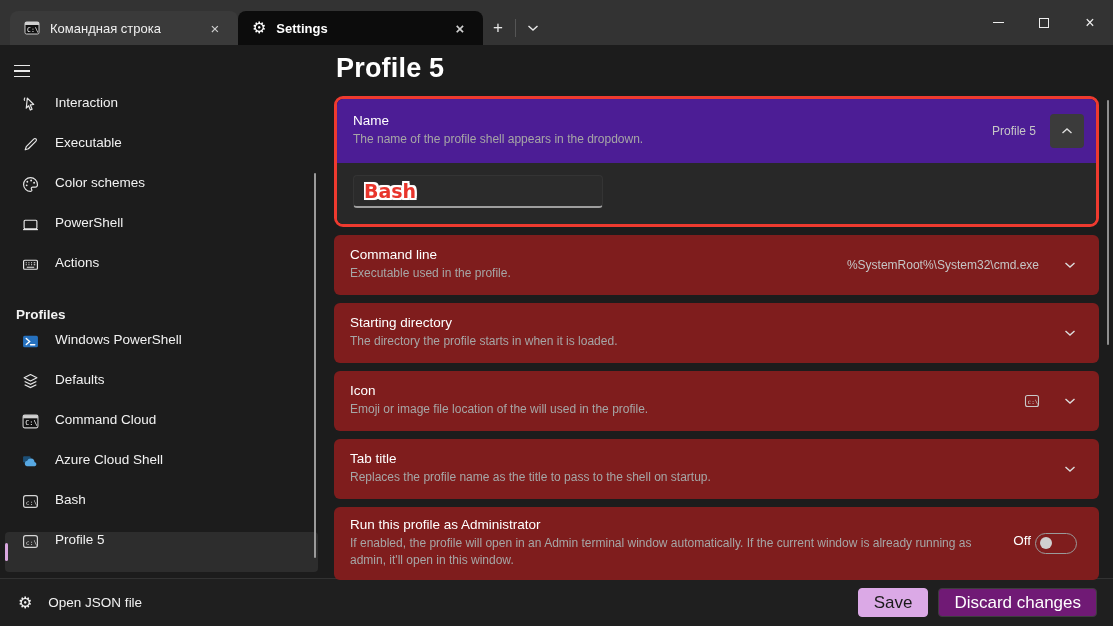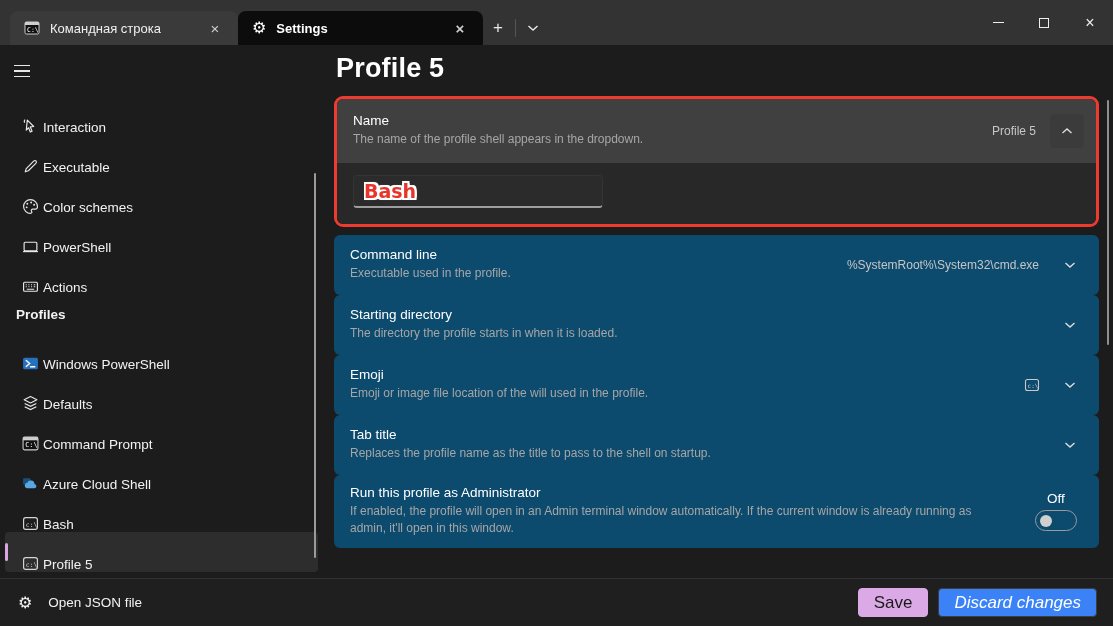--- a/index.html
+++ b/index.html
@@ -26,73 +26,73 @@
   .glyph-close { font-size:16px; line-height:1; }
 
   
   .body { flex:1; display:flex; min-height:0; position:relative; }
 
   
   .sidebar { width:330px; flex:0 0 330px; position:relative; padding-top:8px; }
   .hamburger { width:36px; height:32px; margin:2px 0 8px 8px; display:flex; flex-direction:column;
                justify-content:center; gap:4px; padding-left:6px; border-radius:4px; }
   .hamburger span { display:block; width:16px; height:1.5px; background:#e8e8e8; }
-  .nav-item { height:40px; display:flex; align-items:flex-end; gap:4px; padding-left:16px;
+  .nav-item { height:40px; display:flex; align-items:flex-start; gap:16px; padding-left:16px;
               margin:0 12px 0 5px; border-radius:4px; font-size:13.5px; color:#f2f2f2; position:relative; }
   .nav-item .ico { width:18px; height:18px; display:flex; align-items:center; justify-content:center; color:#e8e8e8; }
   .nav-item.selected { background:#2d2d2d; }
   .nav-item.selected::before { content:""; position:absolute; left:0; top:11px; bottom:11px;
                                width:3px; border-radius:2px; background:#d9a7e0; }
   .section-header { font-size:13.5px; font-weight:bold; color:#f2f2f2; padding:12px 0 10px 16px; }
   .side-scroll { position:absolute; right:14px; top:128px; width:2px; height:385px; background:#9a9a9a; border-radius:2px; }
 
   
   .main { flex:1; padding:4px 14px 0 4px; position:relative; min-width:0; }
   .page-title { font-size:27px; font-weight:bold; margin:4px 0 12px 2px; letter-spacing:.2px; }
-  .card { background:#0c4a6e; border-radius:6px; margin-bottom:0; }
+  .card { background:#7f1d1d; border-radius:6px; margin-bottom:8px; }
   .card-row { display:flex; align-items:center; padding:10px 12px 10px 16px; min-height:60px; }
   .card-text { flex:1; min-width:0; padding-right:12px; }
   .card-title { font-size:13.5px; color:#ffffff; margin-bottom:3px; }
   .card-desc { font-size:12px; color:#a6a6a6; line-height:1.45; }
   .card-value { font-size:12px; color:#c6c6c6; margin-right:14px; white-space:nowrap; }
   .chev-btn { width:34px; height:34px; border-radius:4px; display:flex; align-items:center;
               justify-content:center; color:#dcdcdc; flex:0 0 34px; }
   .chev-btn.raised { background:#3b3b3b; }
   .mini-ico { width:18px; height:18px; color:#c9c9c9; margin-right:12px; display:flex;
               align-items:center; justify-content:center; }
 
   
   .annotated { border:3px solid #ee3a2f; border-radius:9px; overflow:hidden; margin-bottom:8px; }
-  .expander-head { background:#404040; display:flex; align-items:center; padding:10px 12px 10px 16px; min-height:64px; }
+  .expander-head { background:#4c1d95; display:flex; align-items:center; padding:10px 12px 10px 16px; min-height:64px; }
   .expander-body { background:#282828; padding:12px 16px 16px 16px; }
   .name-input { width:250px; height:33px; background:#2b2b2b; border:1px solid #343434;
                 border-bottom:2px solid #9e9e9e; border-radius:4px; padding:0 10px;
                 font-size:19px; font-weight:bold; color:#e8352c; font-family:"DejaVu Sans", sans-serif;
                 text-shadow:-2px -2px 0 #fff, 2px -2px 0 #fff, -2px 2px 0 #fff, 2px 2px 0 #fff,
                             -2px 0 0 #fff, 2px 0 0 #fff, 0 -2px 0 #fff, 0 2px 0 #fff, 0 0 3px #fff; }
 
   
   .admin-desc { max-width:630px; }
-  .toggle-wrap { display:flex; align-items:center; gap:4px; margin-right:10px;flex-direction:column; }
+  .toggle-wrap { display:flex; align-items:flex-start; gap:4px; margin-right:10px; }
   .toggle-label { font-size:13.5px; color:#fff; }
   .toggle { width:42px; height:21px; border:1px solid #9a9a9a; border-radius:11px; position:relative; }
   .toggle .knob { position:absolute; left:4px; top:3.5px; width:12px; height:12px; border-radius:50%; background:#cfcfcf; }
 
   .main-scroll { position:absolute; right:4px; top:55px; width:2px; height:245px; background:#8f8f8f; border-radius:2px; }
 
   
   .footer { flex:0 0 48px; background:#1f1f1f; border-top:1px solid #323232; display:flex;
             align-items:center; padding:0 16px; }
   .open-json { display:flex; align-items:center; gap:16px; font-size:13.5px; color:#f2f2f2;
                padding:6px 10px 6px 2px; border-radius:4px; }
   .footer-btns { margin-left:auto; display:flex; gap:10px; }
   .btn { height:29px; padding:0 15px; border-radius:4px; font-size:17px; display:flex;
          align-items:center; border:1px solid transparent; font-family:inherit; }
   .btn-save { background:#dba9e6; color:#1a1a1a; border-color:#dba9e6; }
-  .btn-discard { background:#3b82f6; color:#ffffff; border-color:#3d3d3d;font-style:italic; }
+  .btn-discard { background:#701a75; color:#ffffff; border-color:#3d3d3d; }
 
   svg.icon { display:block; }
   .gear-char { font-family:"DejaVu Sans", sans-serif; font-size:16px; line-height:1; }
 </style>
 </head>
 <body>
 
 <div class="window">
 
   <div class="titlebar">
@@ -210,21 +210,21 @@
         <span>Defaults</span>
       </div>
       <div class="nav-item">
         <span class="ico">
           <svg class="icon" width="17" height="17" viewBox="0 0 16 16">
               <rect x="1" y="2" width="14" height="12" rx="1.5" fill="#111" stroke="#cfcfcf"></rect>
               <rect x="1" y="2" width="14" height="3" fill="#cfcfcf"></rect>
               <text x="3" y="11.5" font-size="6.5" fill="#fff" font-family="monospace">C:\</text>
             </svg>
         </span>
-        <span>Command Prompt</span>
+        <span>Command Cloud</span>
       </div>
       <div class="nav-item">
         <span class="ico">
           <svg class="icon" width="17" height="17" viewBox="0 0 16 16">
               <rect x="1" y="3" width="7" height="6" rx="1" fill="#1d4f76"></rect>
               <path d="M4.5 12.5 a2.6 2.6 0 0 1 .4-5.1 a3.6 3.6 0 0 1 6.9 1 a2.1 2.1 0 0 1 .2 4.1 Z" fill="#57a8e2"></path>
             </svg>
         </span>
         <span>Azure Cloud Shell</span>
       </div>
@@ -296,21 +296,21 @@
             <svg class="icon" width="12" height="8" viewBox="0 0 12 8">
                 <path d="M1.5 2 L6 6 L10.5 2" fill="none" stroke="#dcdcdc" stroke-width="1.4"></path>
               </svg>
           </div>
         </div>
       </div>
 
       <div class="card">
         <div class="card-row">
           <div class="card-text">
-            <div class="card-title">Emoji</div>
+            <div class="card-title">Icon</div>
             <div class="card-desc">Emoji or image file location of the will used in the profile.</div>
           </div>
           <span class="mini-ico">
             <svg class="icon" width="16" height="16" viewBox="0 0 16 16">
                 <rect x="1.5" y="2.5" width="13" height="11" rx="2" fill="none" stroke="#c9c9c9" stroke-width="1.1"></rect>
                 <text x="3.6" y="11" font-size="6" fill="#c9c9c9" font-family="monospace">c:\</text>
               </svg>
           </span>
           <div class="chev-btn">
             <svg class="icon" width="12" height="8" viewBox="0 0 12 8">

